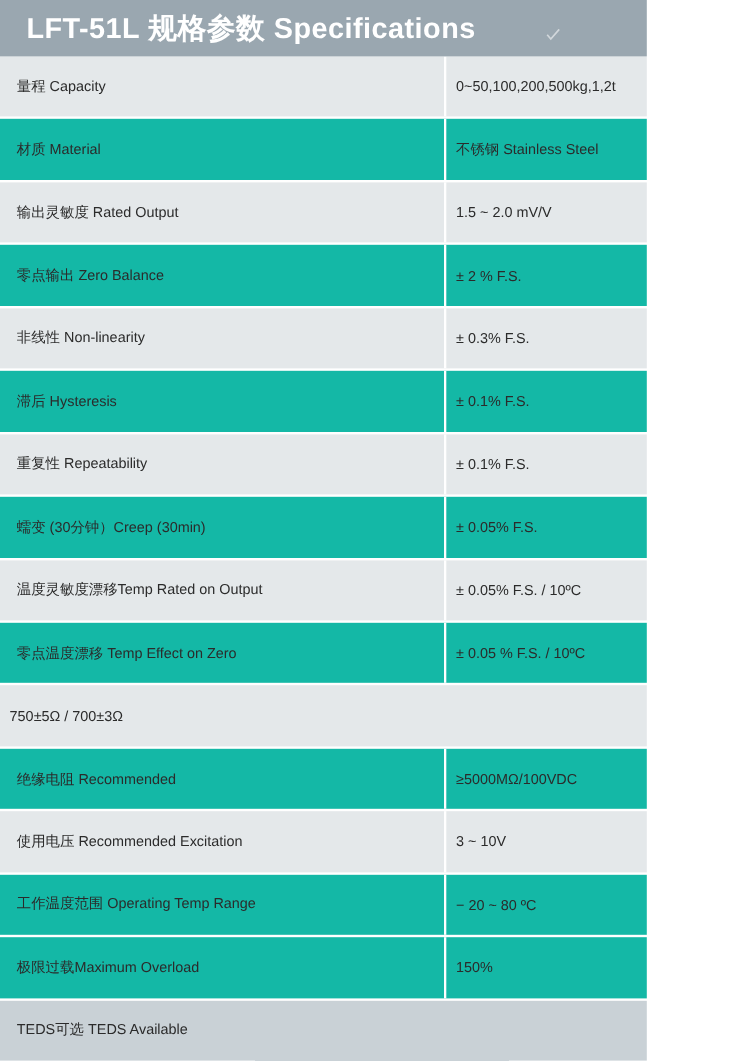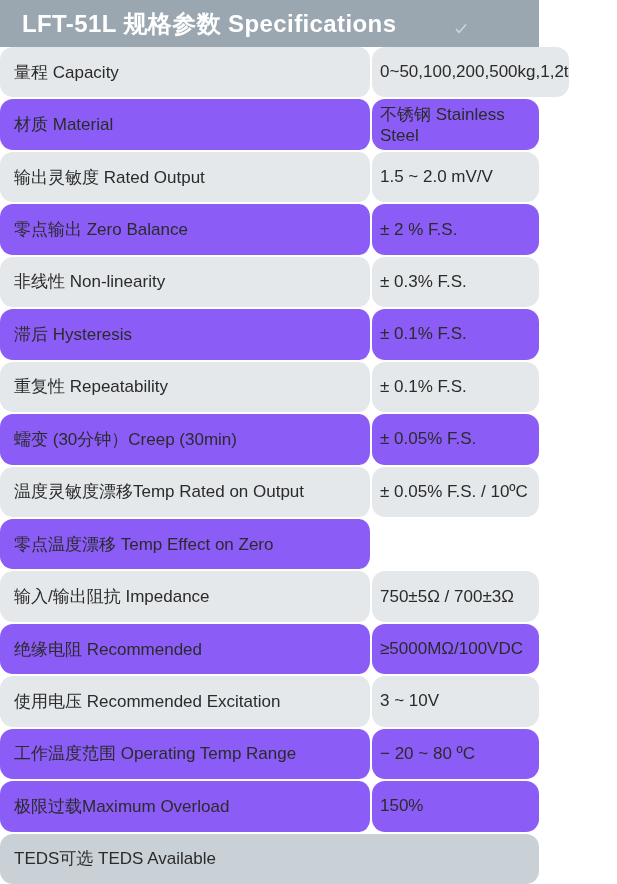--- a/index.html
+++ b/index.html
@@ -60,41 +60,40 @@
     border-bottom: 2px solid #ffffff;
   }
   .spec-row:last-child {
     border-bottom: none;
   }
   .cell {
     display: flex;
     align-items: center;
     box-sizing: border-box;
     color: #2b2b2b;
-    font-size: 17px;
-    border-radius: 13px;
+    font-size: 12px;
   }
   .cell-label {
     width: 372px;
     min-width: 372px;
     padding-left: 14px;
     border-right: 2px solid #ffffff;
   }
   .cell-value {
     flex: 1;
     padding-left: 8px;
   }
   .full-cell {
     width: 100%;
     padding-left: 14px;
     border-right: none;
   }
   
   .shade-a .cell { background: #e4e8ea; }
-  .shade-b .cell { background: #8b5cf6; }
+  .shade-b .cell { background: #14b8a6; }
   .last-row .cell { background: #c9d1d6; }
 </style>
 </head>
 <body>
 
 <div class="spec-sheet">
 
   <div class="spec-header">
     <div class="spec-header-title">LFT-51L 规格参数 Specifications</div>
     <div class="header-mark">
@@ -146,24 +145,24 @@
       <div class="cell cell-value">± 0.05% F.S.</div>
     </div>
 
     <div class="spec-row shade-a">
       <div class="cell cell-label">温度灵敏度漂移Temp Rated on Output</div>
       <div class="cell cell-value">± 0.05% F.S. / 10ºC</div>
     </div>
 
     <div class="spec-row shade-b">
       <div class="cell cell-label">零点温度漂移 Temp Effect on Zero</div>
+      <div class="cell cell-value">± 0.05 % F.S. / 10ºC</div>
     </div>
 
     <div class="spec-row shade-a">
-      <div class="cell cell-label">输入/输出阻抗 Impedance</div>
       <div class="cell cell-value">750±5Ω / 700±3Ω</div>
     </div>
 
     <div class="spec-row shade-b">
       <div class="cell cell-label">绝缘电阻  Recommended</div>
       <div class="cell cell-value">≥5000MΩ/100VDC</div>
     </div>
 
     <div class="spec-row shade-a">
       <div class="cell cell-label">使用电压 Recommended Excitation</div>

